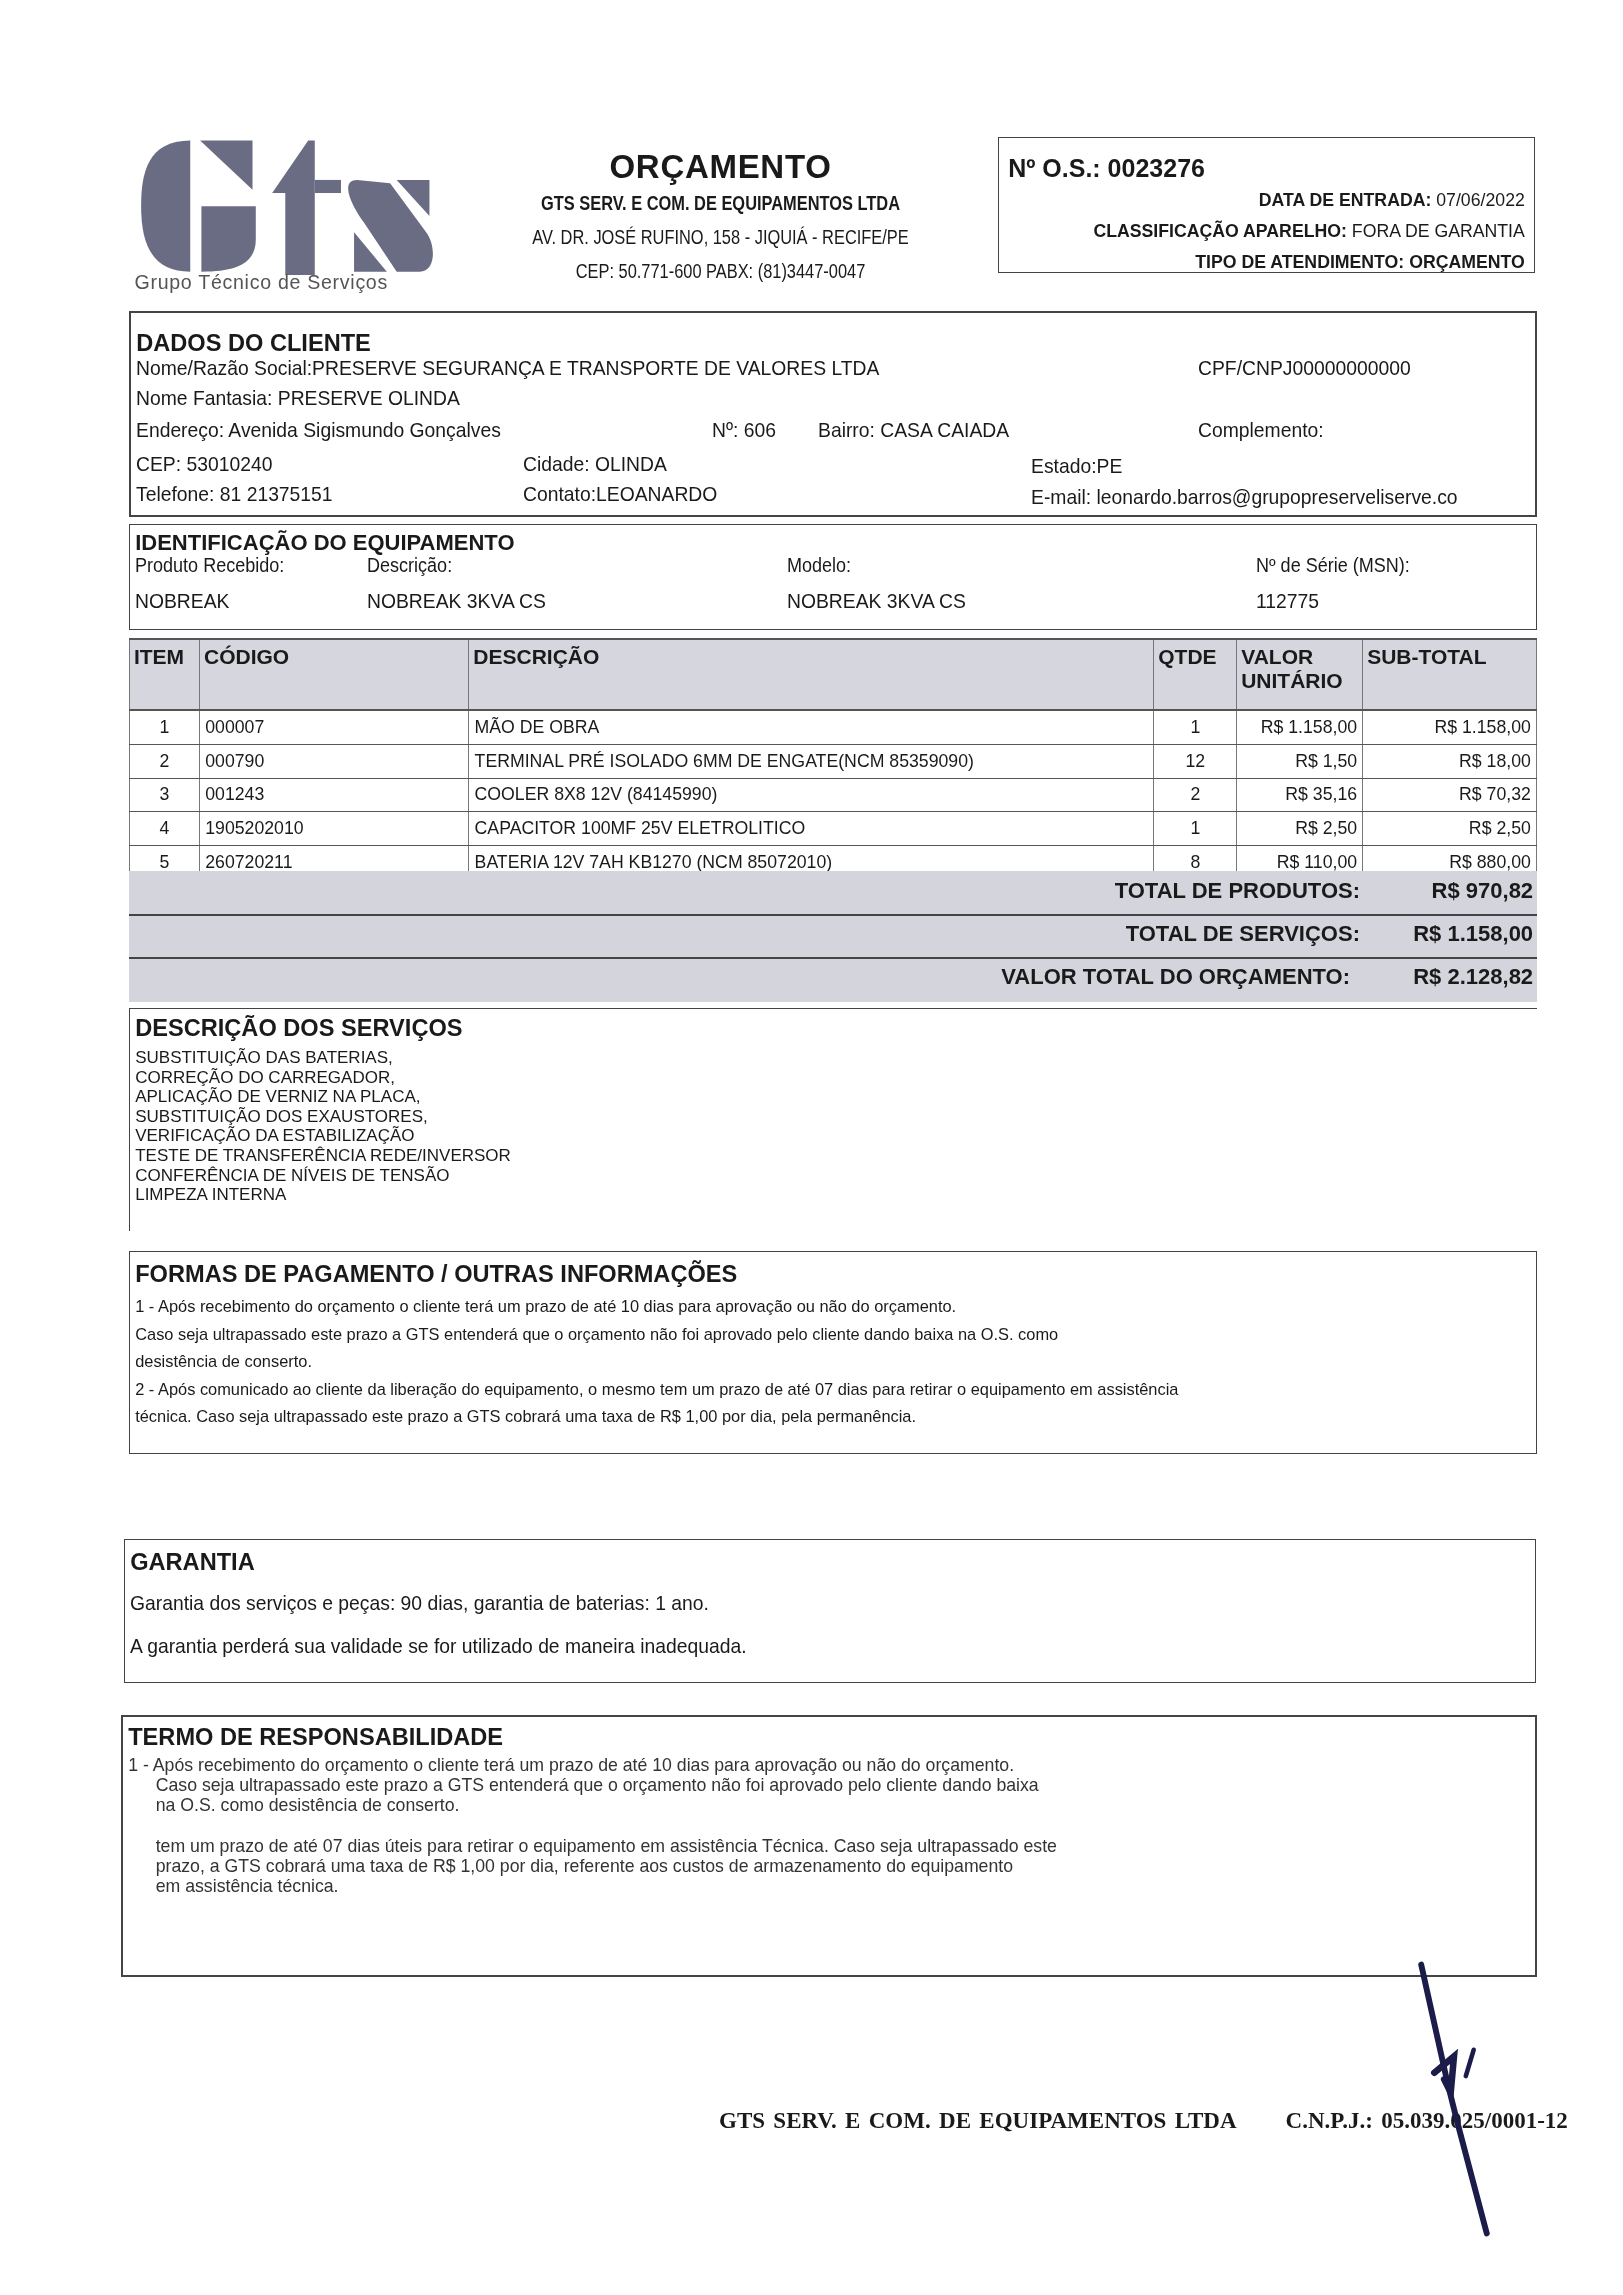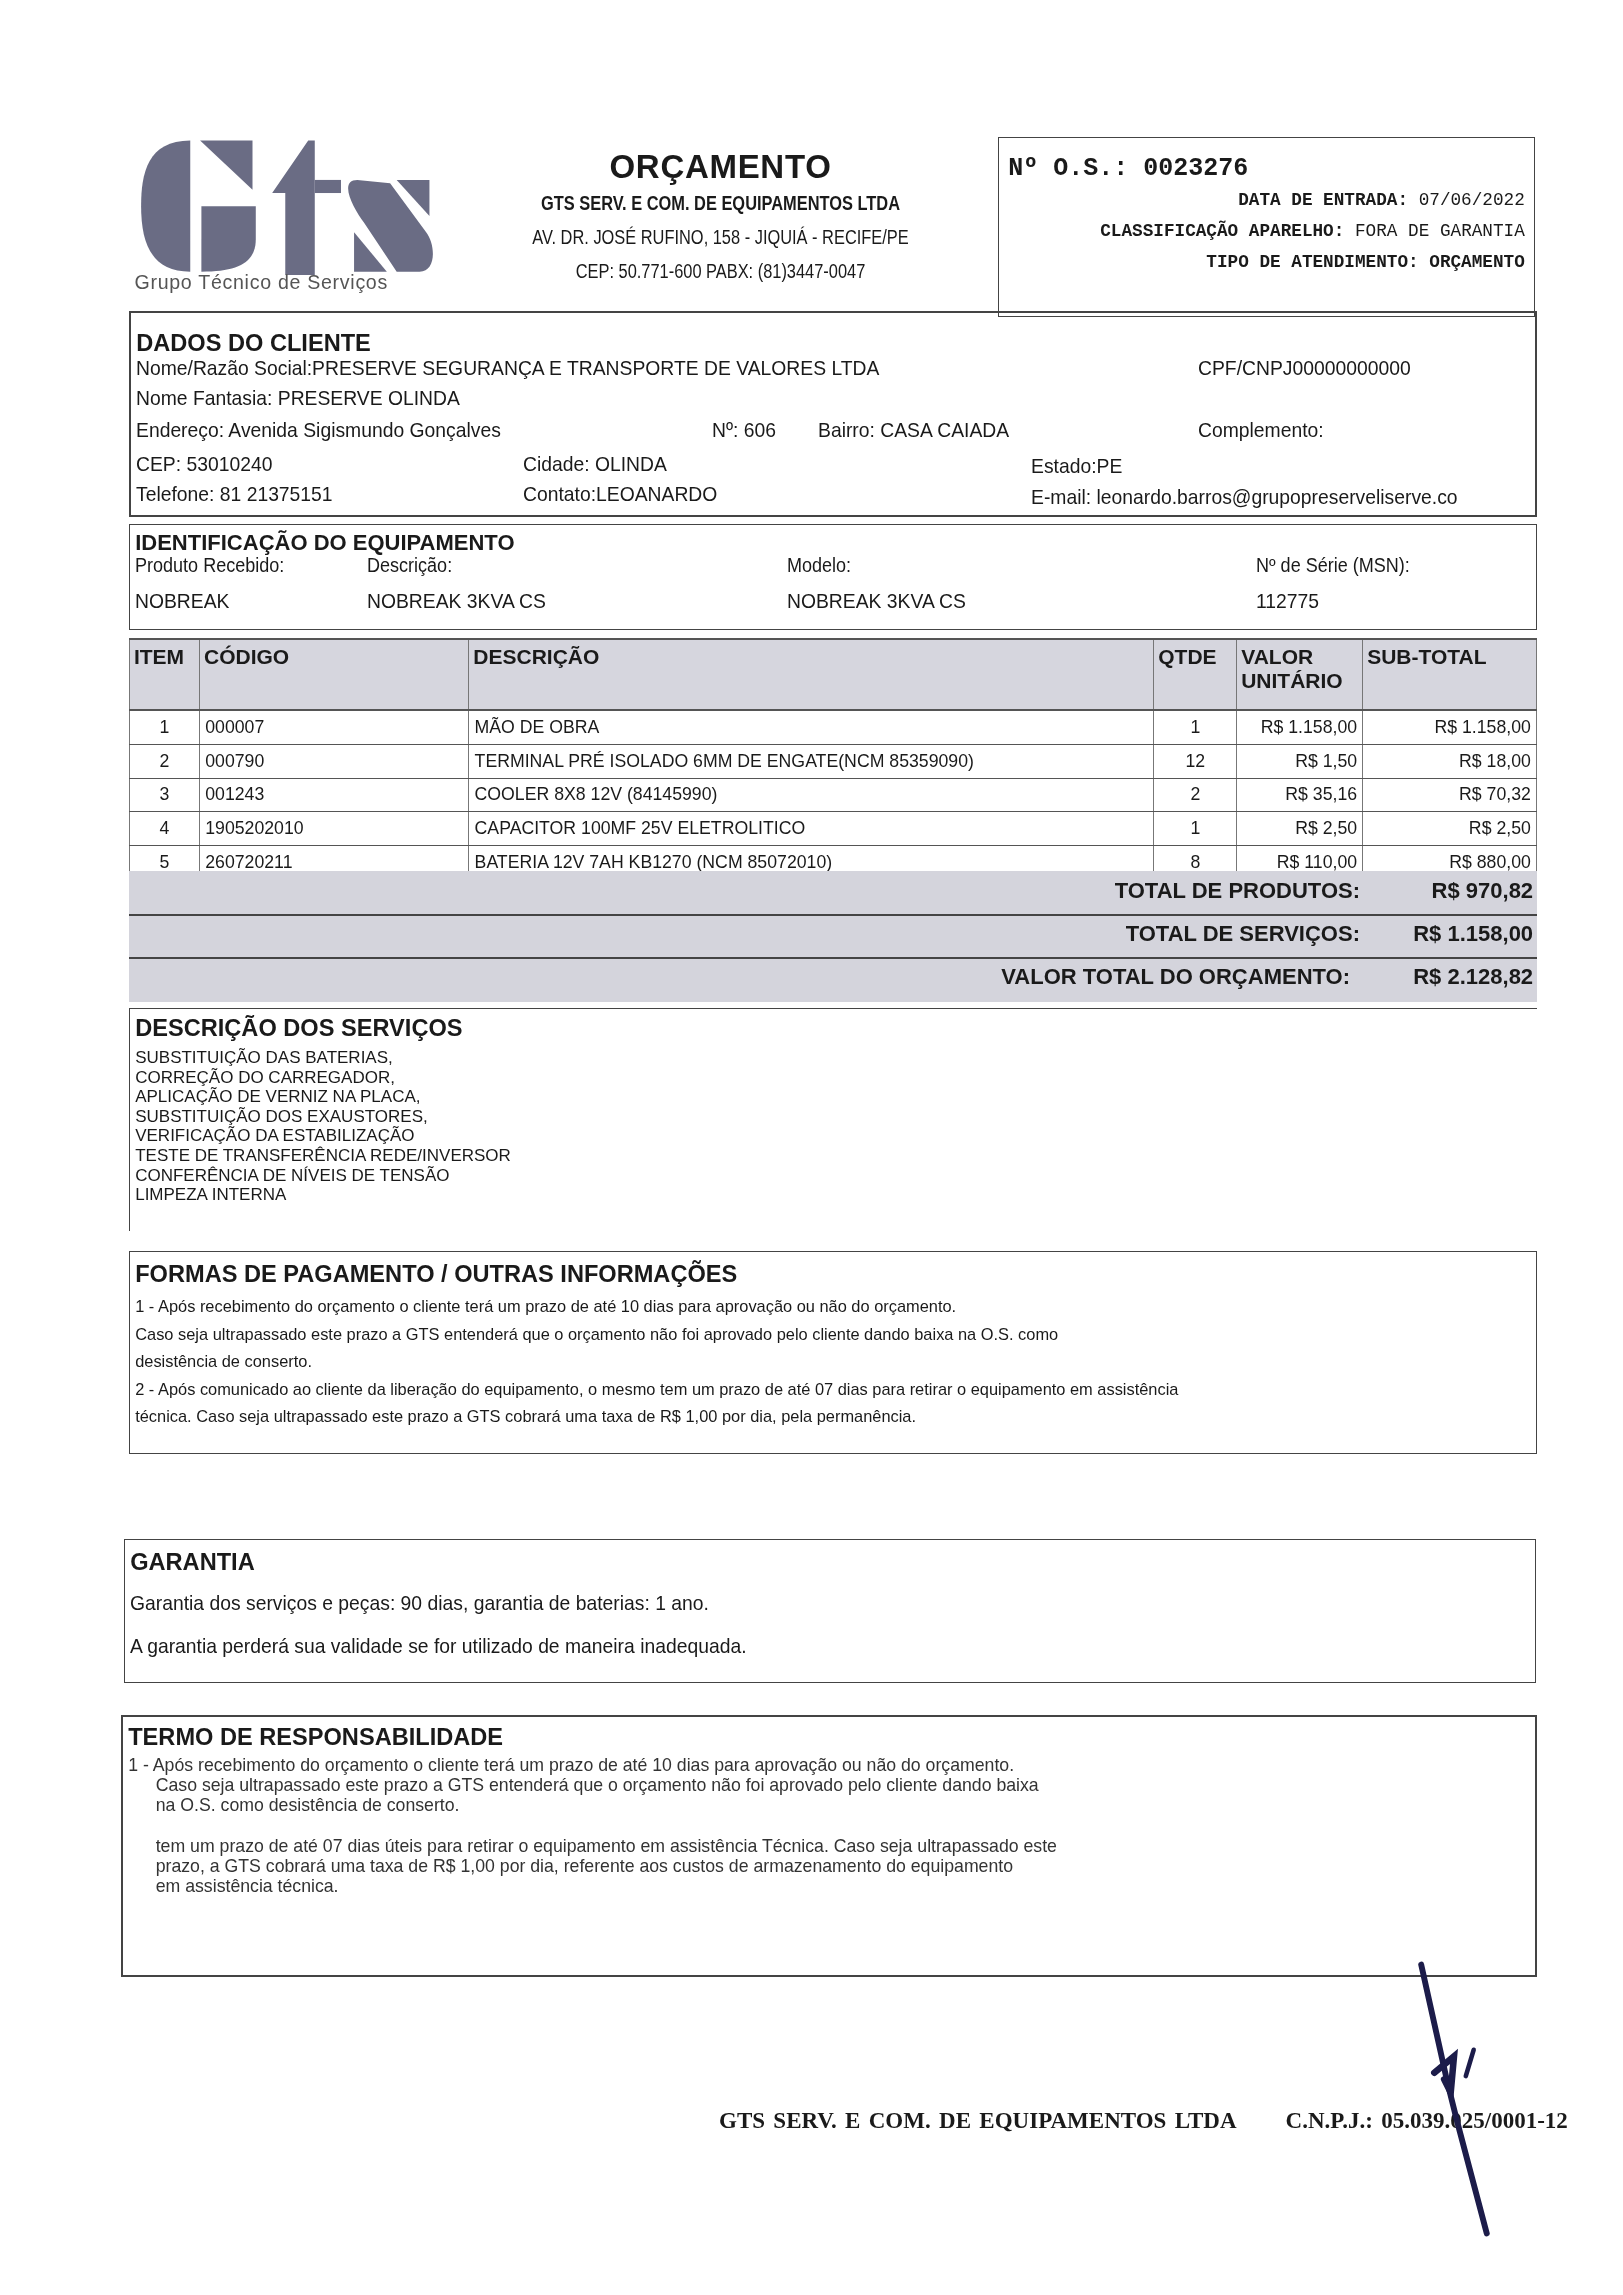--- a/index.html
+++ b/index.html
@@ -11,21 +11,21 @@
   .box { position: absolute; border: 1.3px solid #444; box-sizing: border-box; }
   .bold { font-weight: bold; }
 
   
   .logo { left: 128px; top: 134px; width: 308px; height: 164px; }
   .logo-tag { position: absolute; left: 6.5px; top: 137px; font-size: 19.6px; color: #555; letter-spacing: 0.7px; white-space: nowrap; }
   .hdr-center { left: 478px; top: 147px; width: 485px; text-align: center; }
   .hdr-title { font-size: 33px; font-weight: bold; letter-spacing: 0.7px; line-height: 39px; }
   .hdr-line { font-size: 20px; line-height: 34px; transform: scaleX(0.82); }
   .hdr-line.b { font-weight: bold; }
-  .os-box { left: 998px; top: 137px; width: 537px; height: 180px; padding: 14.4px 9.2px; font-family: Liberation Mono, monospace; }
+  .os-box { left: 998px; top: 137px; width: 537px; height: 136px; padding: 14.4px 9.2px; }
   .os-box .l1 { font-size: 25px; font-weight: bold; line-height: 33px; }
   .os-box .ln { font-size: 17.7px; line-height: 31px; white-space: nowrap; text-align: right; }
 
   
   .client { left: 129px; top: 311px; width: 1408px; height: 206px; border-width: 2px; }
   .sec-title { font-size: 23.6px; font-weight: bold; line-height: 30px; }
   .fld { position: absolute; font-size: 21px; white-space: nowrap; transform-origin: left; transform: scaleX(0.92); }
 
   
   .equip { left: 129px; top: 524px; width: 1408px; height: 106px; padding-left: 36px; }

